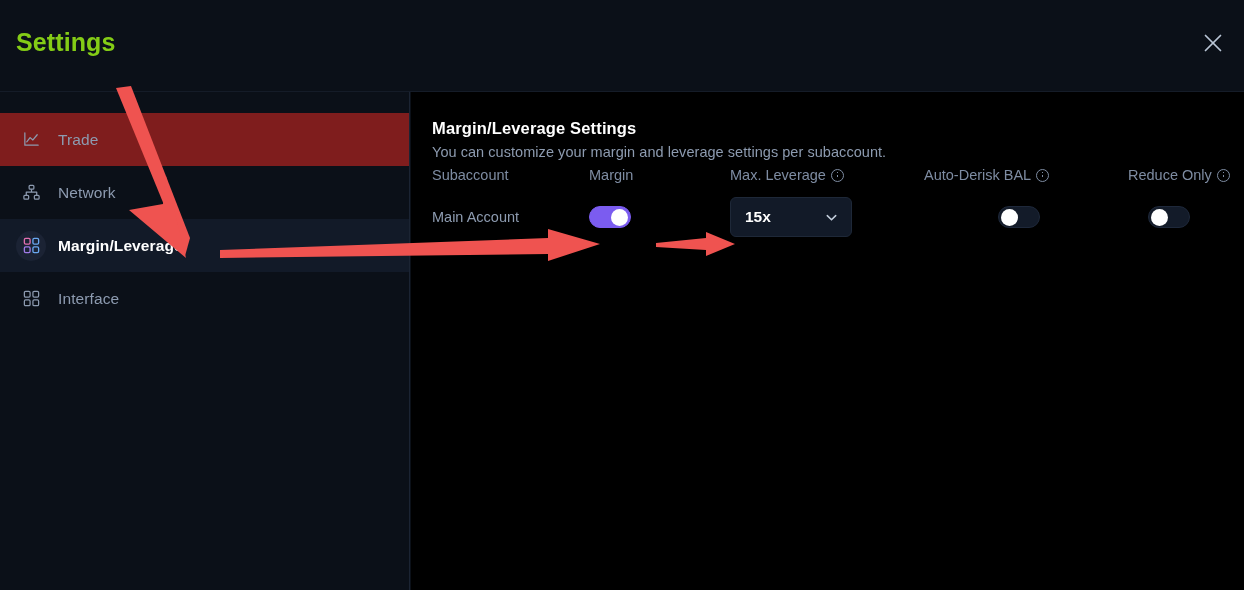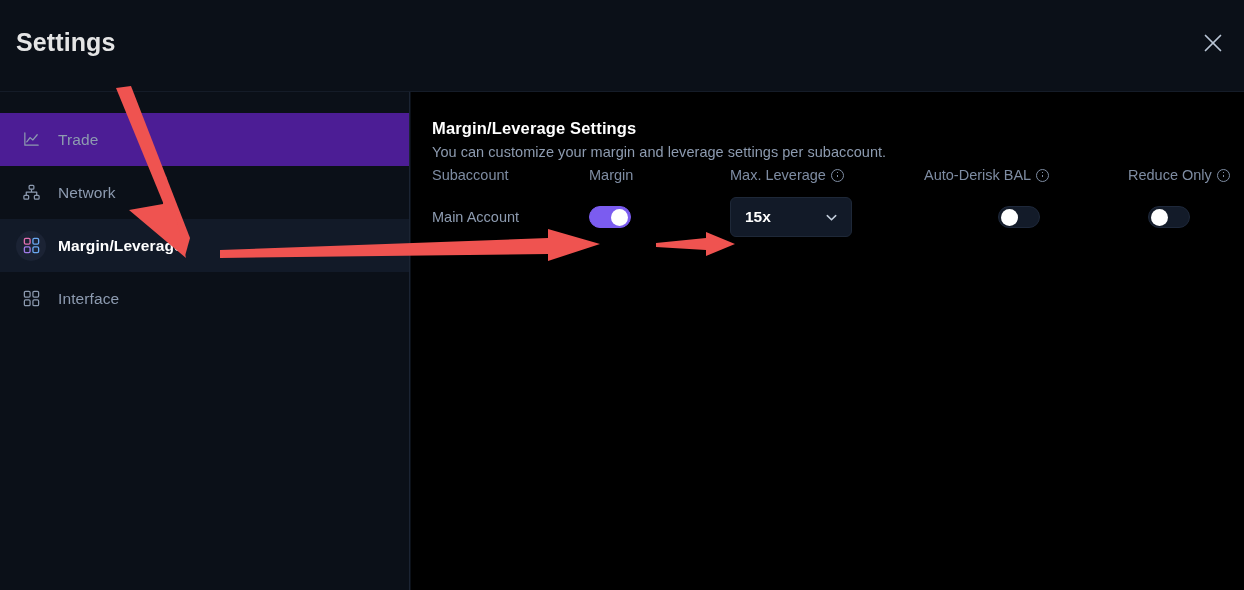--- a/index.html
+++ b/index.html
@@ -35,21 +35,21 @@
     background: #0b1018;
   }
 
   .header-title {
     position: absolute;
     left: 16px;
     top: 28px;
     font-size: 25px;
     font-weight: 700;
     letter-spacing: 0.1px;
-    color: #e5e5e5;
+    color: #84cc16;
   }
 
   .close-btn {
     position: absolute;
     right: 14px;
     top: 26px;
     width: 34px;
     height: 34px;
     display: flex;
     align-items: center;
@@ -74,21 +74,21 @@
   .nav-item {
     position: relative;
     display: flex;
     align-items: center;
     height: 53px;
     padding-left: 16px;
     cursor: pointer;
     color: #8d9bb0;
   }
 
-  .nav-item.shaded { background: #4c1d95; }
+  .nav-item.shaded { background: #7f1d1d; }
 
   .nav-item.active { background: #121a28; }
 
   .nav-icon-wrap {
     width: 30px;
     height: 30px;
     display: flex;
     align-items: center;
     justify-content: center;
     flex: 0 0 auto;

